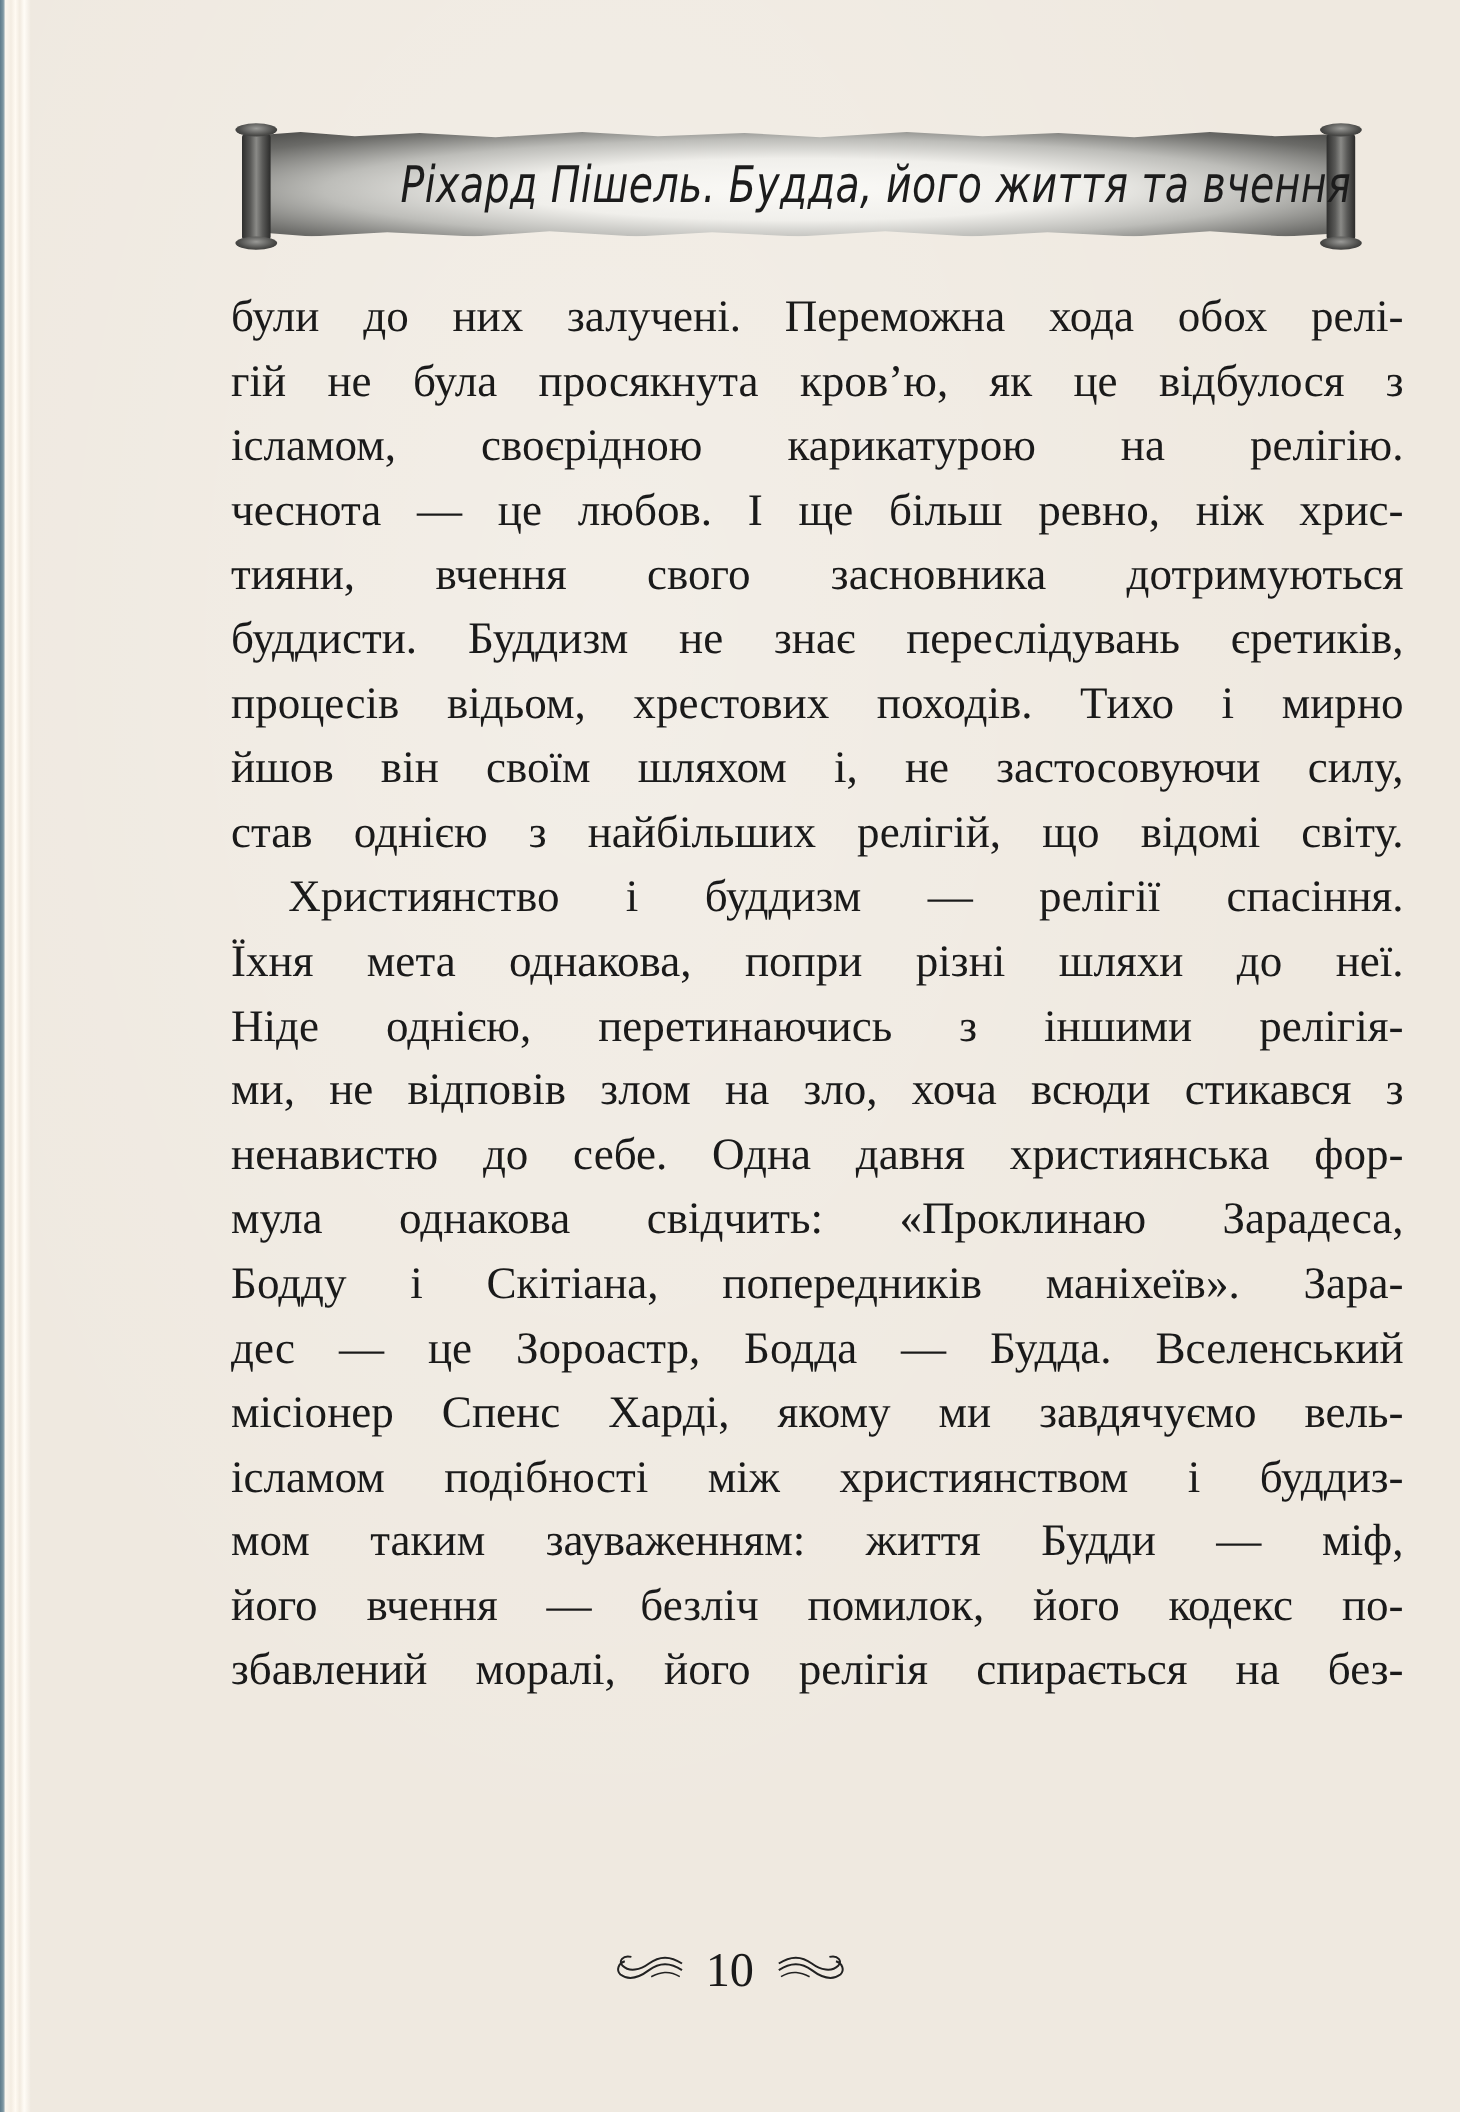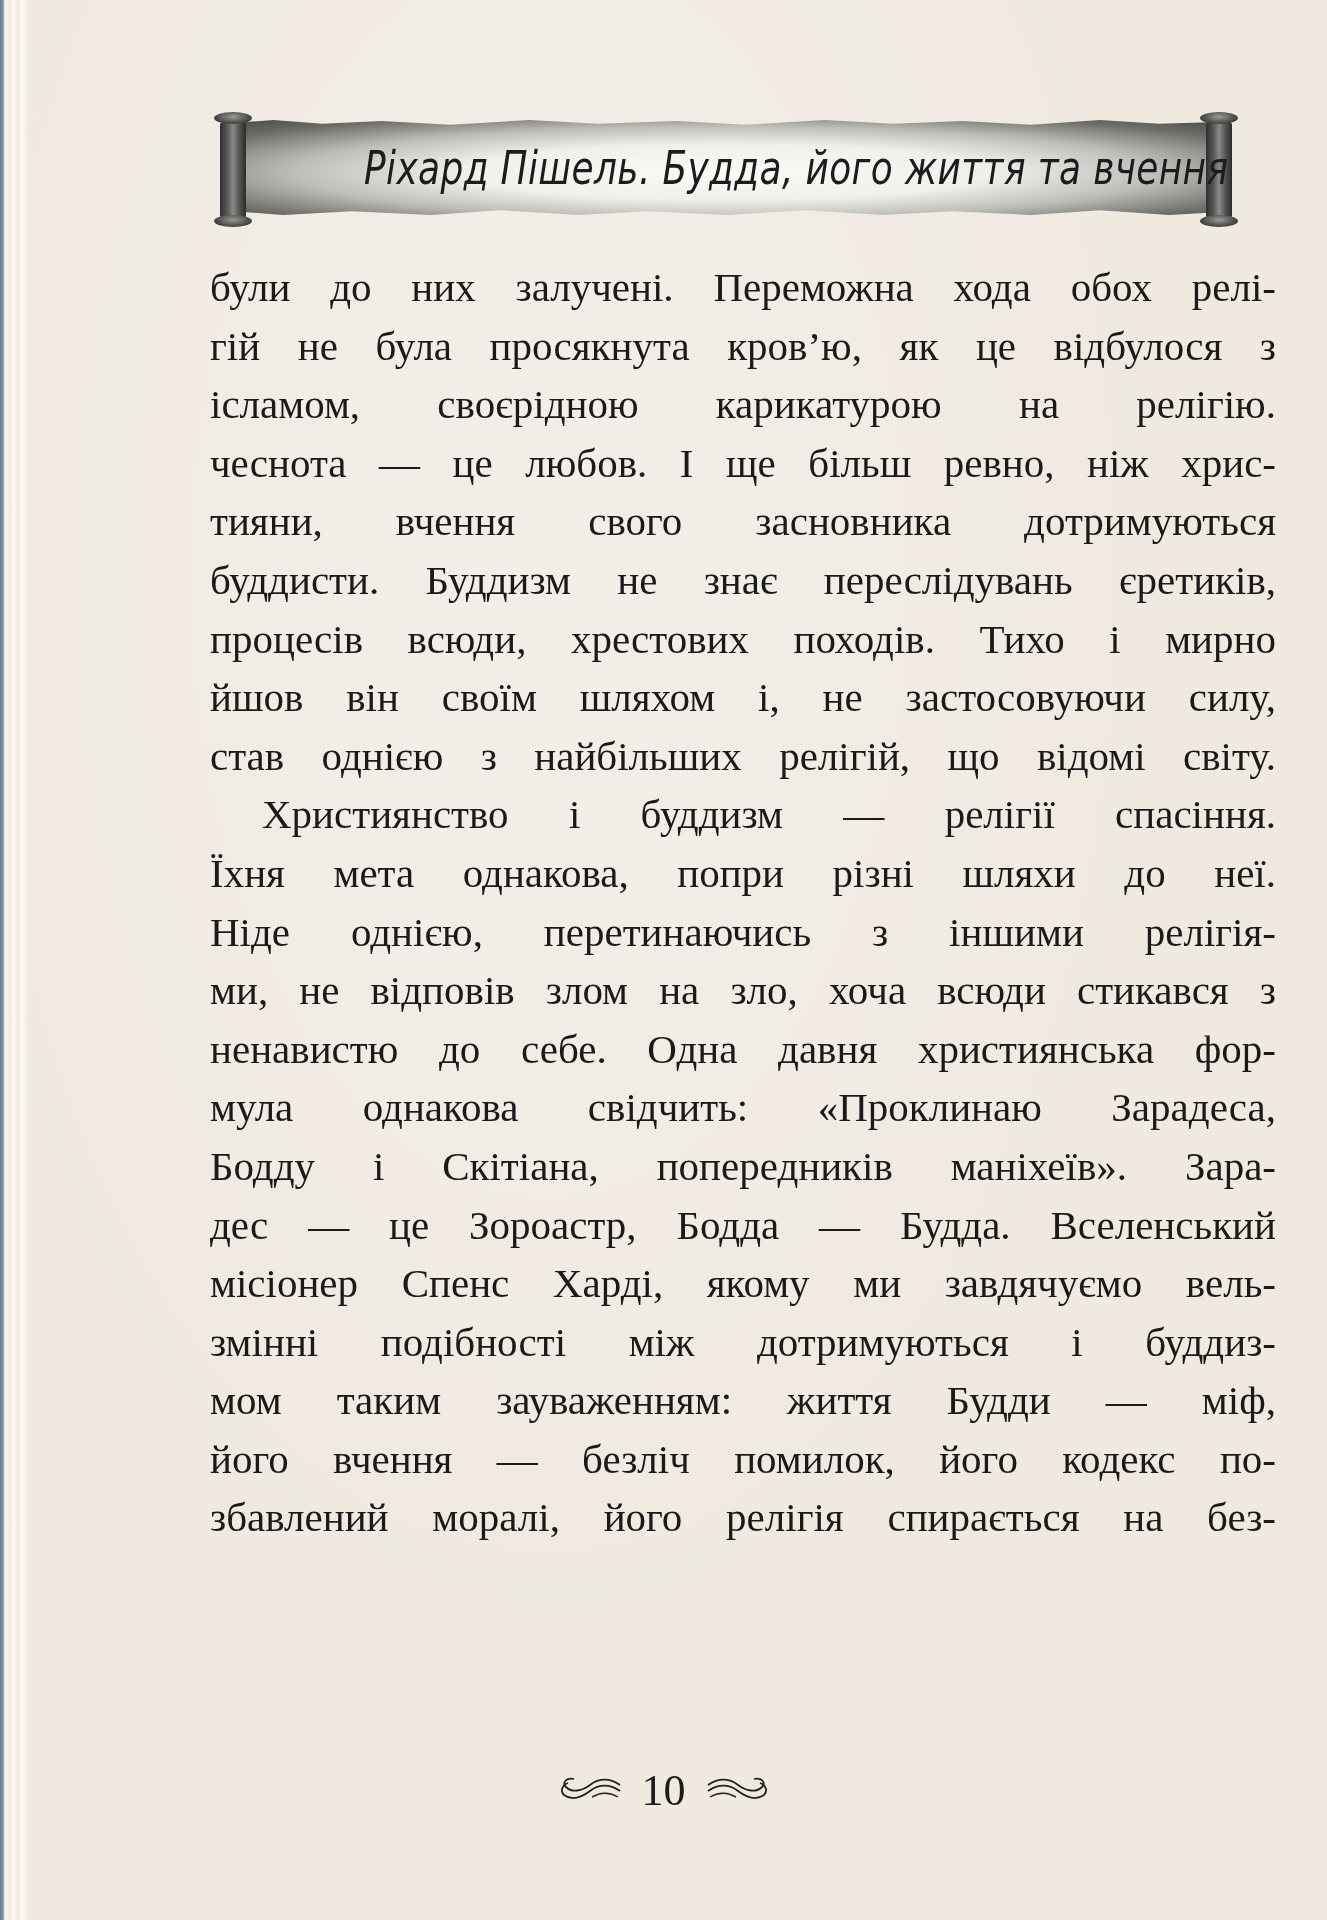--- a/index.html
+++ b/index.html
@@ -132,33 +132,33 @@
   <div class="title">Ріхард Пішель. Будда, його життя та вчення</div>
 </div>
 
 <div class="text-block">
   <span class="line" style="white-space: normal;"><span style="white-space: nowrap; word-spacing: 0px;">були до них залучені. Переможна хода обох релі-</span></span>
   <span class="line" style="white-space: normal;"><span style="white-space: nowrap; word-spacing: 0px;">гій не була просякнута кров’ю, як це відбулося з</span></span>
   <span class="line" style="white-space: normal;"><span style="white-space: nowrap; word-spacing: 0px;">ісламом, своєрідною карикатурою на релігію.</span></span>
   <span class="line" style="white-space: normal;"><span style="white-space: nowrap; word-spacing: 0px;">чеснота — це любов. І ще більш ревно, ніж хрис-</span></span>
   <span class="line" style="white-space: normal;"><span style="white-space: nowrap; word-spacing: 0px;">тияни, вчення свого засновника дотримуються</span></span>
   <span class="line" style="white-space: normal;"><span style="white-space: nowrap; word-spacing: 0px;">буддисти. Буддизм не знає переслідувань єретиків,</span></span>
-  <span class="line" style="white-space: normal;"><span style="white-space: nowrap; word-spacing: 0px;">процесів всюди, хрестових походів. Тихо і мирно</span></span>
+  <span class="line" style="white-space: normal;"><span style="white-space: nowrap; word-spacing: 0px;">процесів відьом, хрестових походів. Тихо і мирно</span></span>
   <span class="line" style="white-space: normal;"><span style="white-space: nowrap; word-spacing: 0px;">йшов він своїм шляхом і, не застосовуючи силу,</span></span>
   <span class="line" style="white-space: normal;"><span style="white-space: nowrap; word-spacing: 0px;">став однією з найбільших релігій, що відомі світу.</span></span>
   <span class="line indent" style="white-space: normal;"><span style="white-space: nowrap; word-spacing: 0px;">Християнство і буддизм — релігії спасіння.</span></span>
   <span class="line" style="white-space: normal;"><span style="white-space: nowrap; word-spacing: 0px;">Їхня мета однакова, попри різні шляхи до неї.</span></span>
   <span class="line" style="white-space: normal;"><span style="white-space: nowrap; word-spacing: 0px;">Ніде однією, перетинаючись з іншими релігія-</span></span>
   <span class="line" style="white-space: normal;"><span style="white-space: nowrap; word-spacing: 0px;">ми, не відповів злом на зло, хоча всюди стикався з</span></span>
   <span class="line" style="white-space: normal;"><span style="white-space: nowrap; word-spacing: 0px;">ненавистю до себе. Одна давня християнська фор-</span></span>
   <span class="line" style="white-space: normal;"><span style="white-space: nowrap; word-spacing: 0px;">мула однакова свідчить: «Проклинаю Зарадеса,</span></span>
   <span class="line" style="white-space: normal;"><span style="white-space: nowrap; word-spacing: 0px;">Бодду і Скітіана, попередників маніхеїв». Зара-</span></span>
   <span class="line" style="white-space: normal;"><span style="white-space: nowrap; word-spacing: 0px;">дес — це Зороастр, Бодда — Будда. Вселенський</span></span>
   <span class="line" style="white-space: normal;"><span style="white-space: nowrap; word-spacing: 0px;">місіонер Спенс Харді, якому ми завдячуємо вель-</span></span>
-  <span class="line" style="white-space: normal;"><span style="white-space: nowrap; word-spacing: 0px;">змінні подібності між дотримуються і буддиз-</span></span>
+  <span class="line" style="white-space: normal;"><span style="white-space: nowrap; word-spacing: 0px;">ісламом подібності між християнством і буддиз-</span></span>
   <span class="line" style="white-space: normal;"><span style="white-space: nowrap; word-spacing: 0px;">мом таким зауваженням: життя Будди — міф,</span></span>
   <span class="line" style="white-space: normal;"><span style="white-space: nowrap; word-spacing: 0px;">його вчення — безліч помилок, його кодекс по-</span></span>
   <span class="line" style="white-space: normal;"><span style="white-space: nowrap; word-spacing: 0px;">збавлений моралі, його релігія спирається на без-</span></span>
 </div>
 
 <div class="folio">
   <span class="swash">
     <svg width="64" height="34" viewBox="0 0 64 34">
       <path d="M62 12 C50 4, 40 6, 32 12 C24 18, 14 20, 8 14 C4 10, 8 4, 16 6" fill="none" stroke="#222" stroke-width="1.8"></path>
       <path d="M62 18 C50 10, 40 12, 32 18 C24 24, 14 28, 6 22 C2 18, 4 12, 10 10" fill="none" stroke="#222" stroke-width="1.8"></path>

